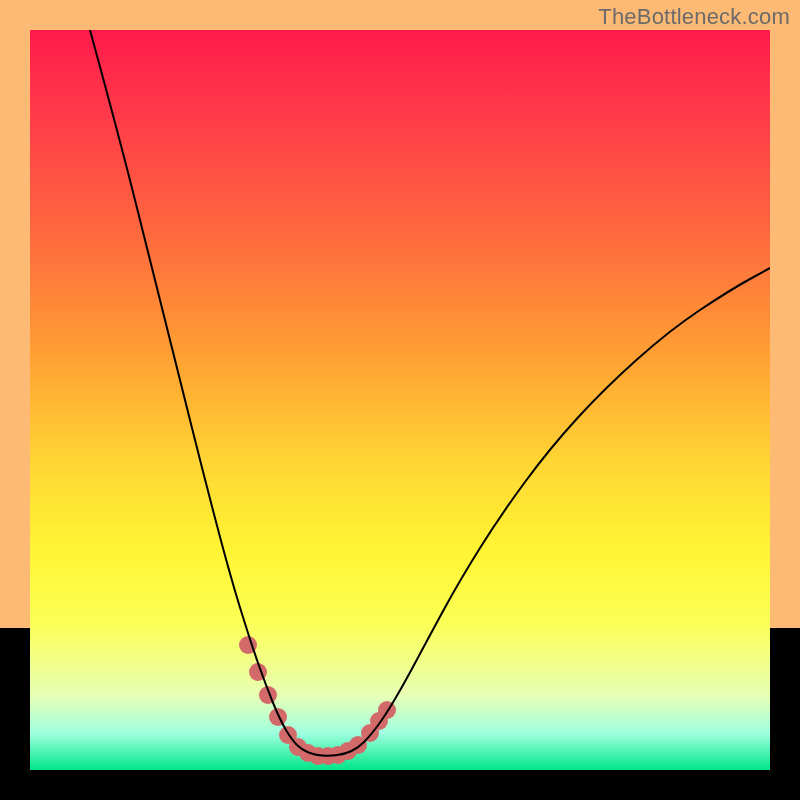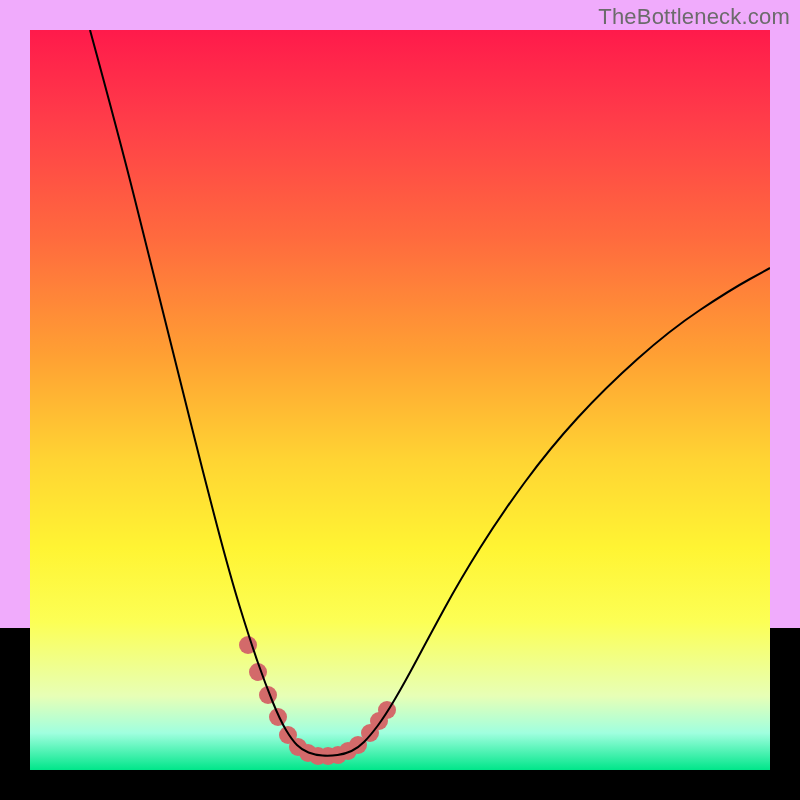--- a/index.html
+++ b/index.html
@@ -10,21 +10,21 @@
     background: #000;
     overflow: hidden;
     font-family: Arial, Helvetica, sans-serif;
   }
   .frame {
     position: absolute;
     left: 0;
     top: 0;
     width: 800px;
     height: 628px;
-    background: #f0abfc;
+    background: #fdba74;
   }
   .plot {
     position: absolute;
     left: 30px;
     top: 30px;
     width: 740px;
     height: 740px;
     background: linear-gradient(
       to bottom,
       #ff1a4b 0%,

